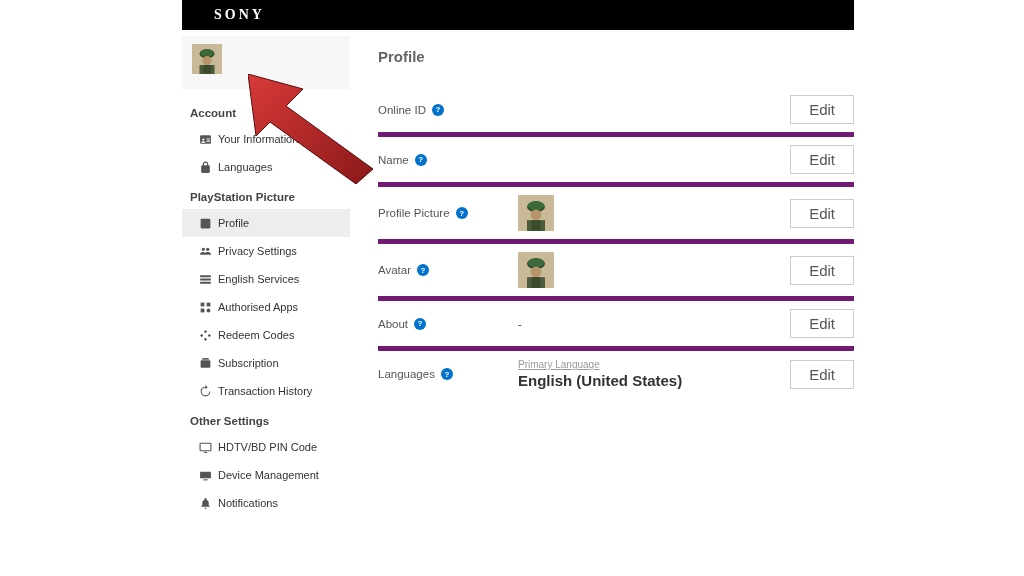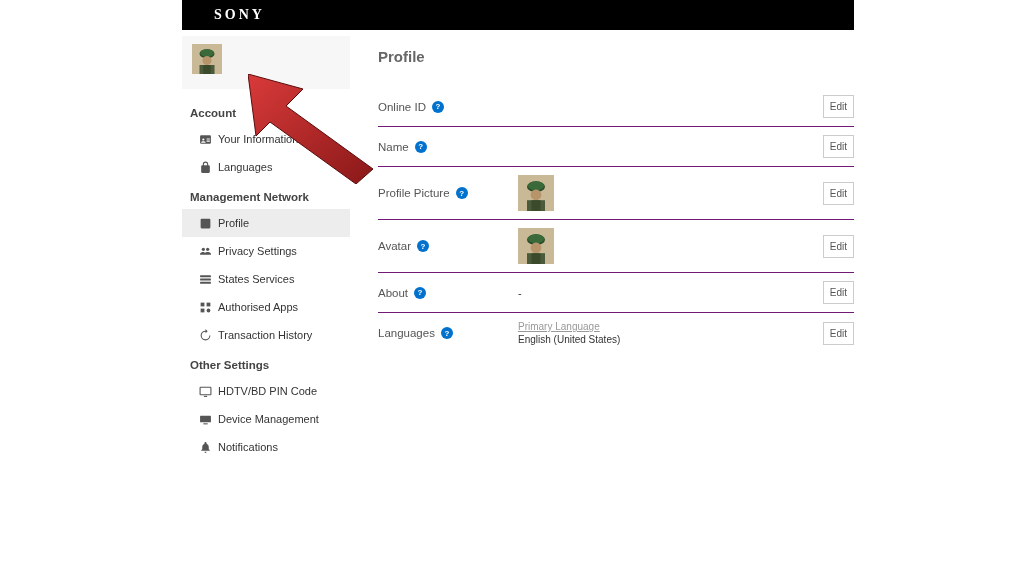--- a/index.html
+++ b/index.html
@@ -12,29 +12,29 @@
     .avatar-box { background: #f7f7f7; padding: 8px 10px 12px; margin-bottom: 8px; }
     .avatar-top { width: 30px; height: 30px; display: inline-block; }
     .section-title { font-size: 11.5px; font-weight: 700; color: #444; padding: 10px 8px 6px; }
     .nav-item { display: flex; align-items: center; padding: 7px 8px 7px 16px; cursor: pointer; font-size: 11px; color: #333; }
     .nav-item.active { background: #ededed; }
     .nav-icon { width: 14px; height: 14px; margin-right: 6px; display: inline-flex; align-items: center; justify-content: center; flex-shrink: 0; }
     .nav-icon svg { width: 13px; height: 13px; fill: #555; }
     .signout-wrap { padding: 10px 0 0 6px; }
     .main { flex: 1; padding: 12px 0 0 28px; position: relative; }
     .page-title { font-size: 15px; color: #666; font-weight: 600; margin-bottom: 22px; }
-    .row { display: flex; align-items: center; border-bottom: 1px solid #701a75; padding: 8px 0; min-height: 40px; }
+    .row { display: flex; align-items: center; border-bottom: 5px solid #701a75; padding: 8px 0; min-height: 40px; }
     .row:last-child { border-bottom: none; }
     .row-label { width: 140px; display: flex; align-items: center; font-size: 11.5px; color: #555; }
     .help-icon { width: 12px; height: 12px; border-radius: 50%; background: #0072ce; color: #fff; display: inline-flex; align-items: center; justify-content: center; font-size: 8px; font-weight: 700; margin-left: 6px; }
     .row-value { flex: 1; font-size: 11px; color: #333; }
     .row-value .thumb { width: 36px; height: 36px; display: inline-block; vertical-align: middle; }
     .lang-sub { font-size: 10px; color: #999; margin-bottom: 2px; text-decoration: underline; }
-    .lang-val { font-size: 10px; font-weight: 400; }
-    .edit-btn { border: 1px solid #ccc; background: #fff; font-size: 10px; padding: 5px 6px; cursor: pointer; color: #555; }
+    .lang-val { font-size: 15px; font-weight: 700; }
+    .edit-btn { border: 1px solid #ccc; background: #fff; font-size: 15px; padding: 5px 18px; cursor: pointer; color: #555; }
     .arrow-overlay { position: absolute; left: 248px; top: 74px; pointer-events: none; }
     .avatar-svg { display: block; }
   </style>
 </head>
 <body>
 
 <div class="page">
   <div class="header">
     <span class="brand">SONY</span>
   </div>
@@ -64,21 +64,21 @@
       </div>
       <div class="nav-item">
         <span class="nav-icon">
             <svg viewBox="0 0 24 24">
               <path d="M18 8h-1V6a5 5 0 00-10 0v2H6a2 2 0 00-2 2v10a2 2 0 002 2h12a2 2 0 002-2V10a2 2 0 00-2-2zM9 6a3 3 0 016 0v2H9V6z"></path>
             </svg>
           </span>
         <span>Languages</span>
       </div>
 
-      <div class="section-title">Management Network</div>
+      <div class="section-title">PlayStation Picture</div>
       <div class="nav-item active">
         <span class="nav-icon">
             <svg viewBox="0 0 24 24">
               <rect x="3" y="3" width="18" height="18" rx="2"></rect>
             </svg>
           </span>
         <span>Profile</span>
       </div>
       <div class="nav-item">
         <span class="nav-icon">
@@ -91,32 +91,49 @@
         <span>Privacy Settings</span>
       </div>
       <div class="nav-item">
         <span class="nav-icon">
             <svg viewBox="0 0 24 24">
               <rect x="2" y="4" width="20" height="4" rx="1"></rect>
               <rect x="2" y="10" width="20" height="4" rx="1"></rect>
               <rect x="2" y="16" width="20" height="4" rx="1"></rect>
             </svg>
           </span>
-        <span>States Services</span>
+        <span>English Services</span>
       </div>
       <div class="nav-item">
         <span class="nav-icon">
             <svg viewBox="0 0 24 24">
               <rect x="3" y="3" width="7" height="7"></rect>
               <rect x="14" y="3" width="7" height="7"></rect>
               <rect x="3" y="14" width="7" height="7"></rect>
               <circle cx="17.5" cy="17.5" r="3.5"></circle>
             </svg>
           </span>
         <span>Authorised Apps</span>
+      </div>
+      <div class="nav-item">
+        <span class="nav-icon">
+            <svg viewBox="0 0 24 24">
+              <path d="M12 2l3 3-3 3-3-3 3-3zm-7 7l3 3-3 3-3-3 3-3zm14 0l3 3-3 3-3-3 3-3zm-7 7l3 3-3 3-3-3 3-3z"></path>
+            </svg>
+          </span>
+        <span>Redeem Codes</span>
+      </div>
+      <div class="nav-item">
+        <span class="nav-icon">
+            <svg viewBox="0 0 24 24">
+              <rect x="3" y="6" width="18" height="14" rx="2"></rect>
+              <rect x="6" y="2" width="12" height="3"></rect>
+            </svg>
+          </span>
+        <span>Subscription</span>
       </div>
       <div class="nav-item">
         <span class="nav-icon">
             <svg viewBox="0 0 24 24">
               <path d="M12 3a9 9 0 109 9h-2a7 7 0 11-7-7v3l4-4-4-4v3z"></path>
             </svg>
           </span>
         <span>Transaction History</span>
       </div>
 

